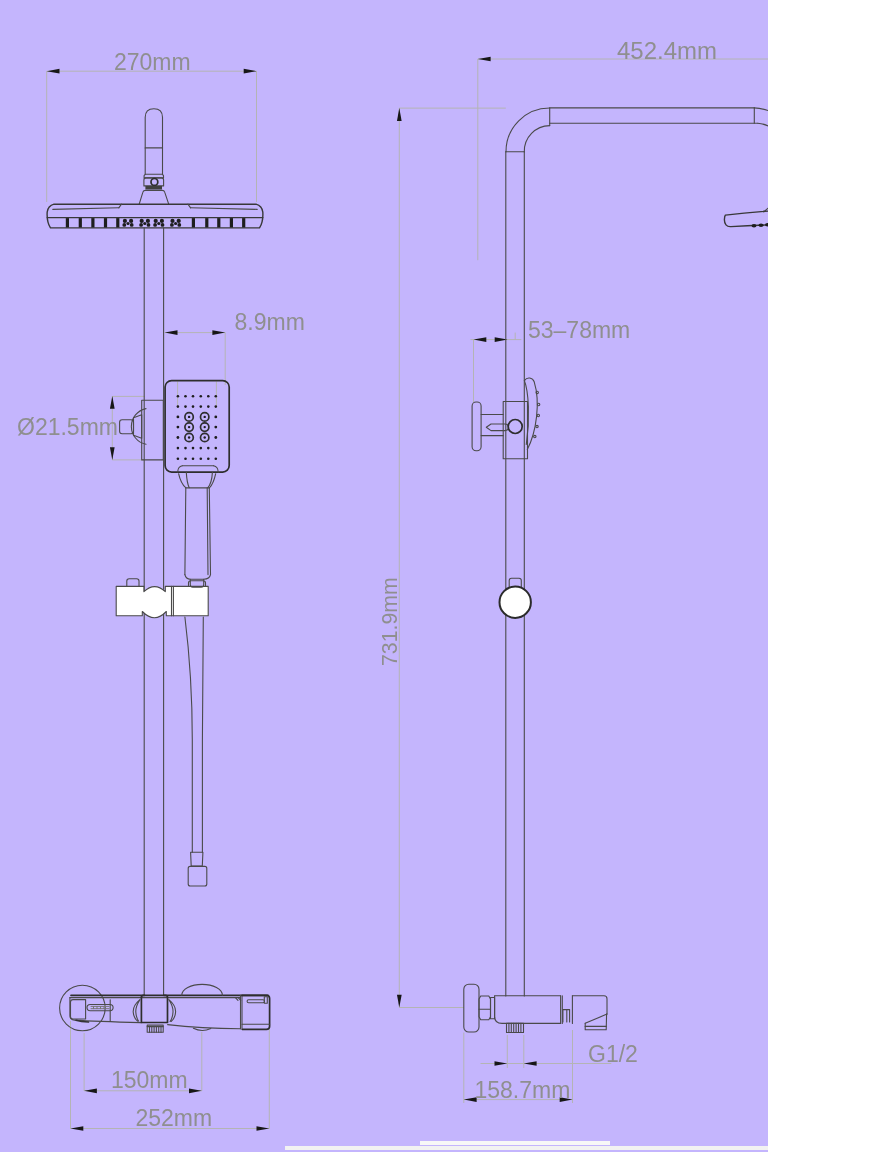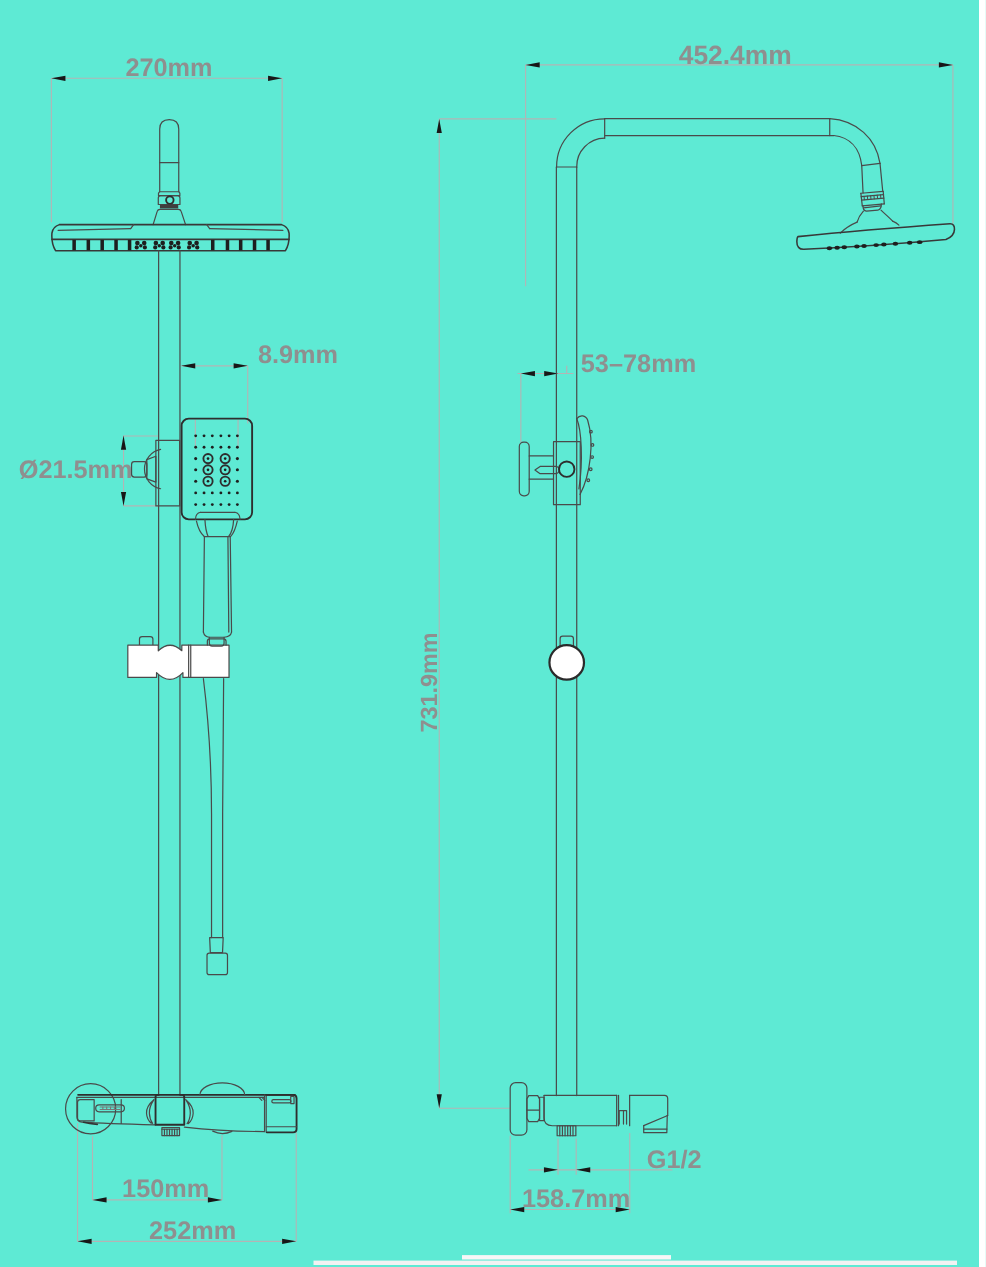--- a/index.html
+++ b/index.html
@@ -1,16 +1,16 @@
 <!DOCTYPE html>
 <html><head>
 <meta charset="utf-8">
 <style>
 html,body{margin:0;padding:0;background:#ffffff;}
-#wrap{width:890px;height:1152px;position:relative;overflow:hidden;background:#5eead4;font-weight:bold;}
+#wrap{width:768px;height:1152px;position:relative;overflow:hidden;background:#c4b5fd;}
 svg{display:block;}
 text{font-family:"Liberation Sans",sans-serif;fill:#8f8f8f;}
 .obj{stroke:#4a4a4a;stroke-width:1.1;fill:none;stroke-linecap:round;stroke-linejoin:round;}
 .objh{stroke:#2e2e2e;stroke-width:1.7;fill:none;stroke-linecap:round;stroke-linejoin:round;}
 .objm{stroke:#383838;stroke-width:1.4;fill:none;stroke-linecap:round;stroke-linejoin:round;}
 .dim{stroke:#b4b4b4;stroke-width:1;fill:none;}
 .arr{fill:#171717;stroke:none;}
 .dot{fill:#1e1e1e;stroke:none;}
 </style>
 </head>

